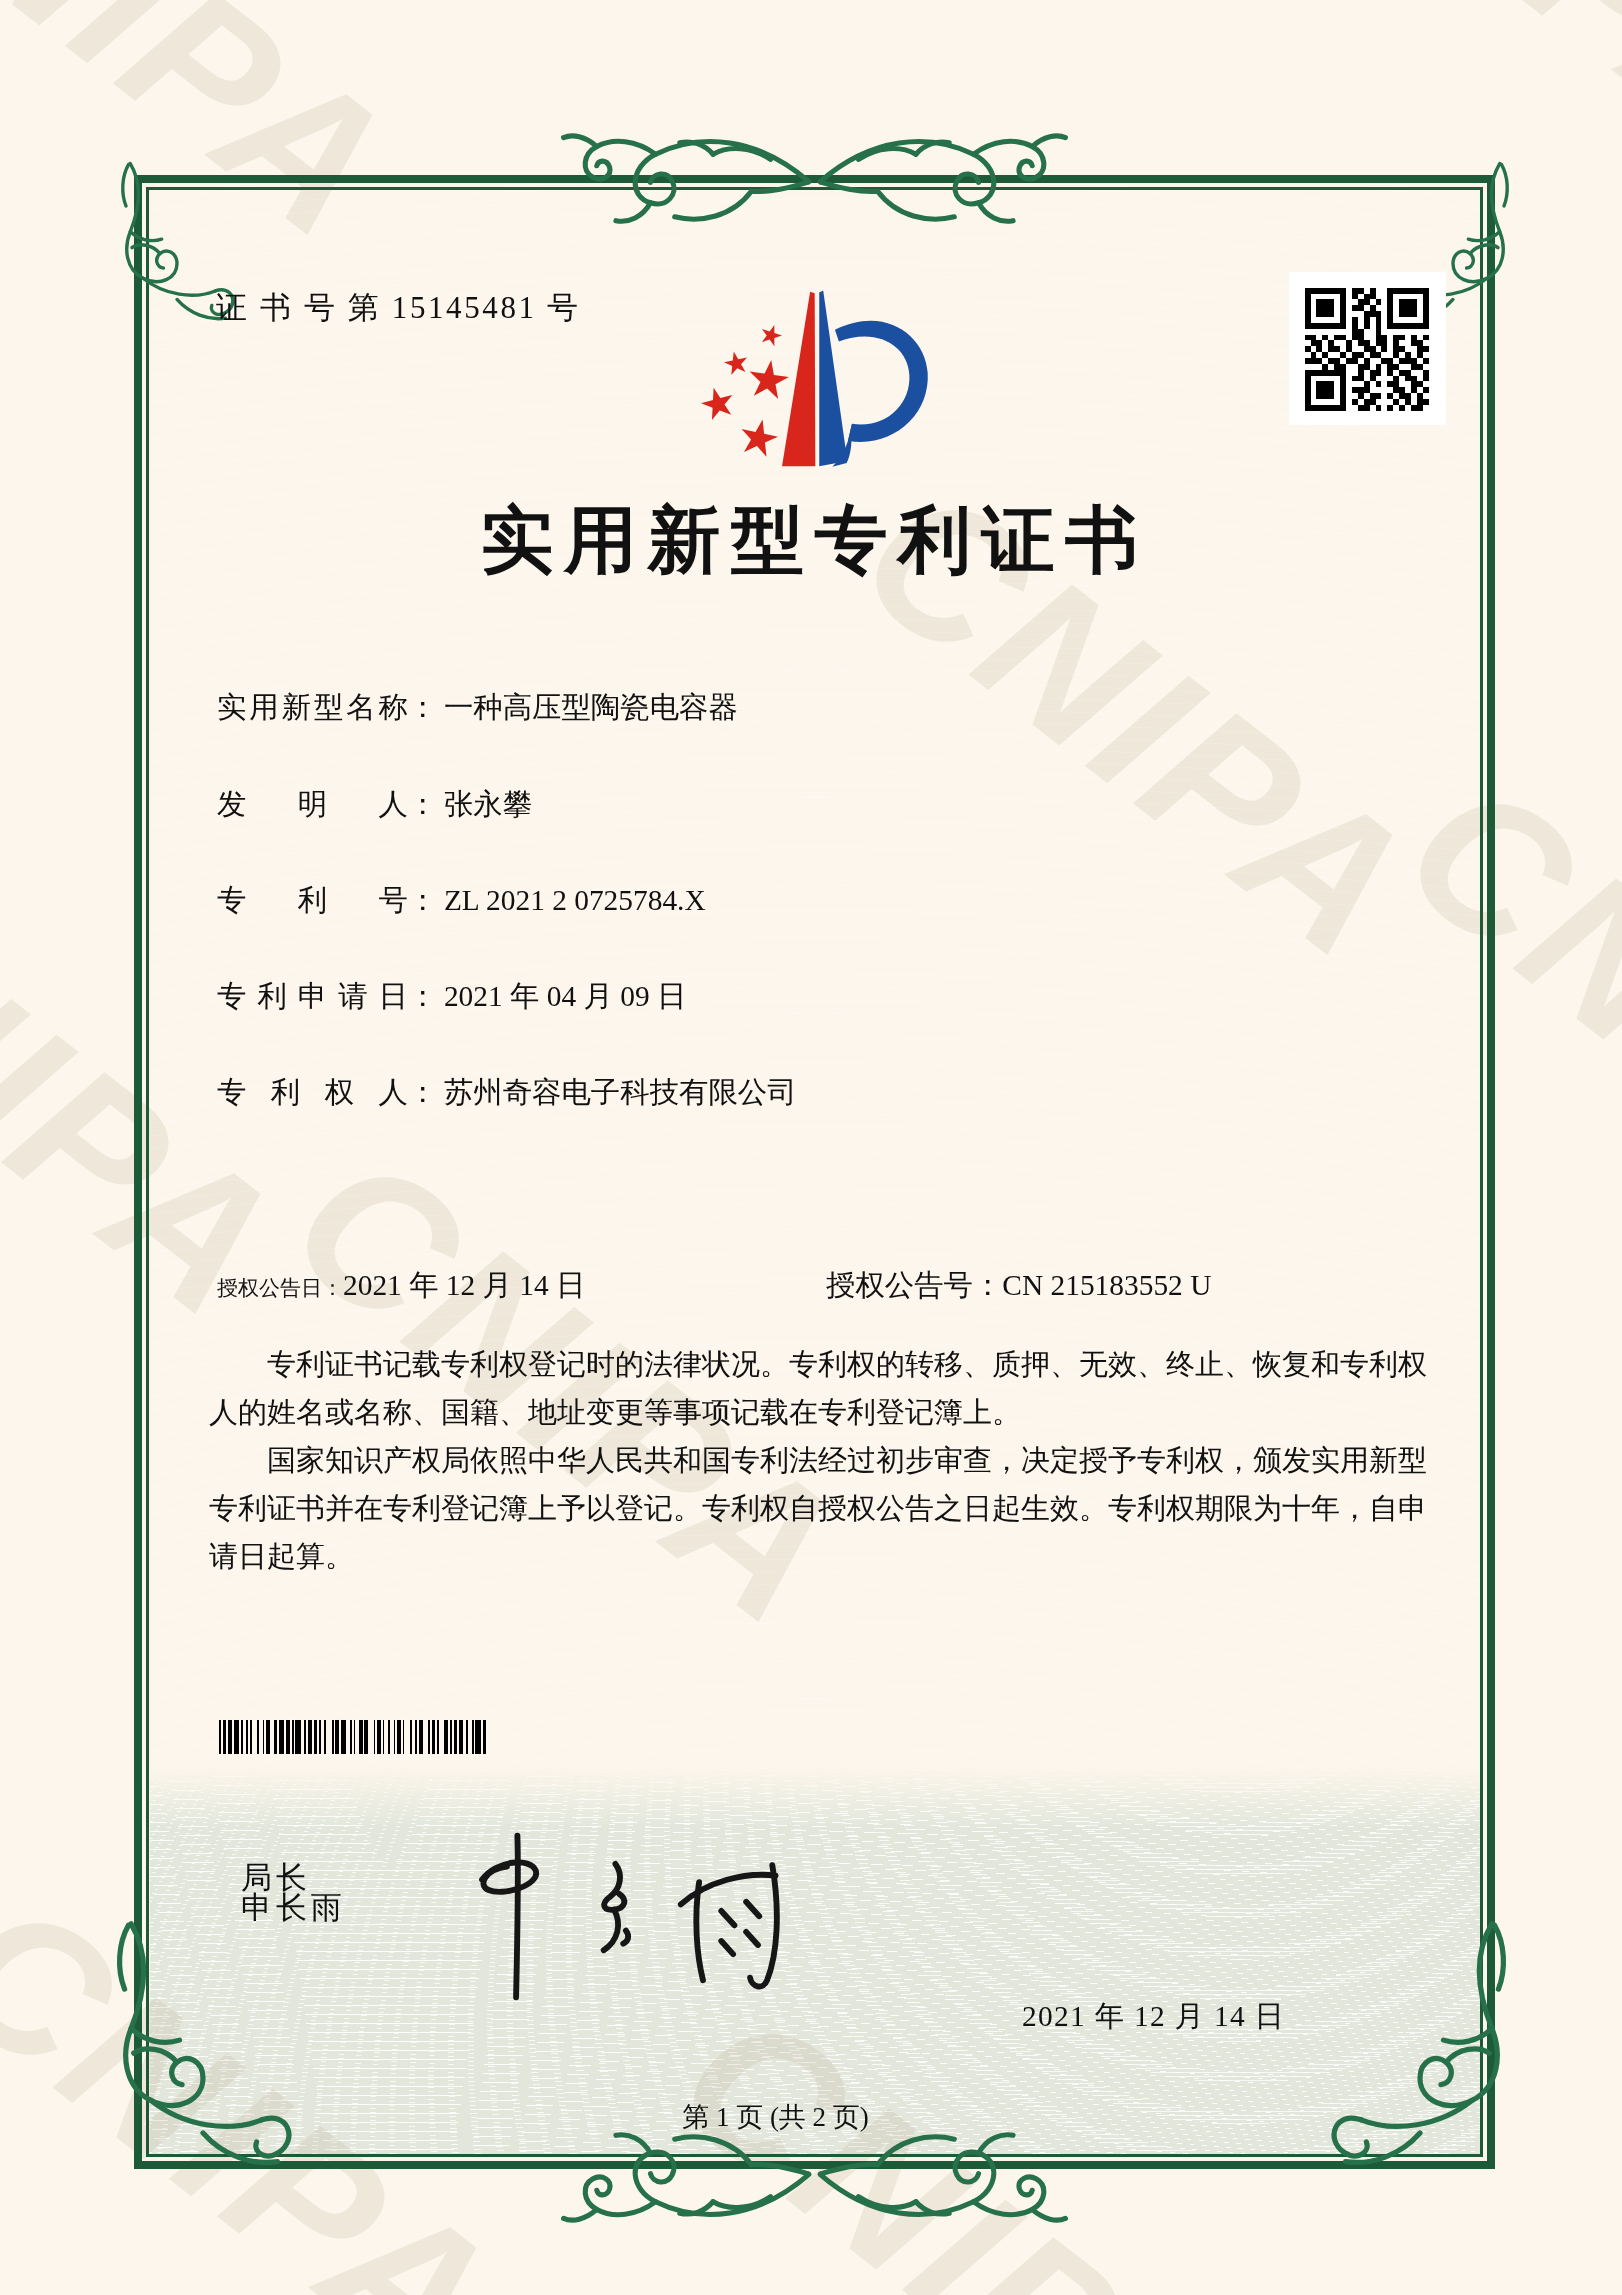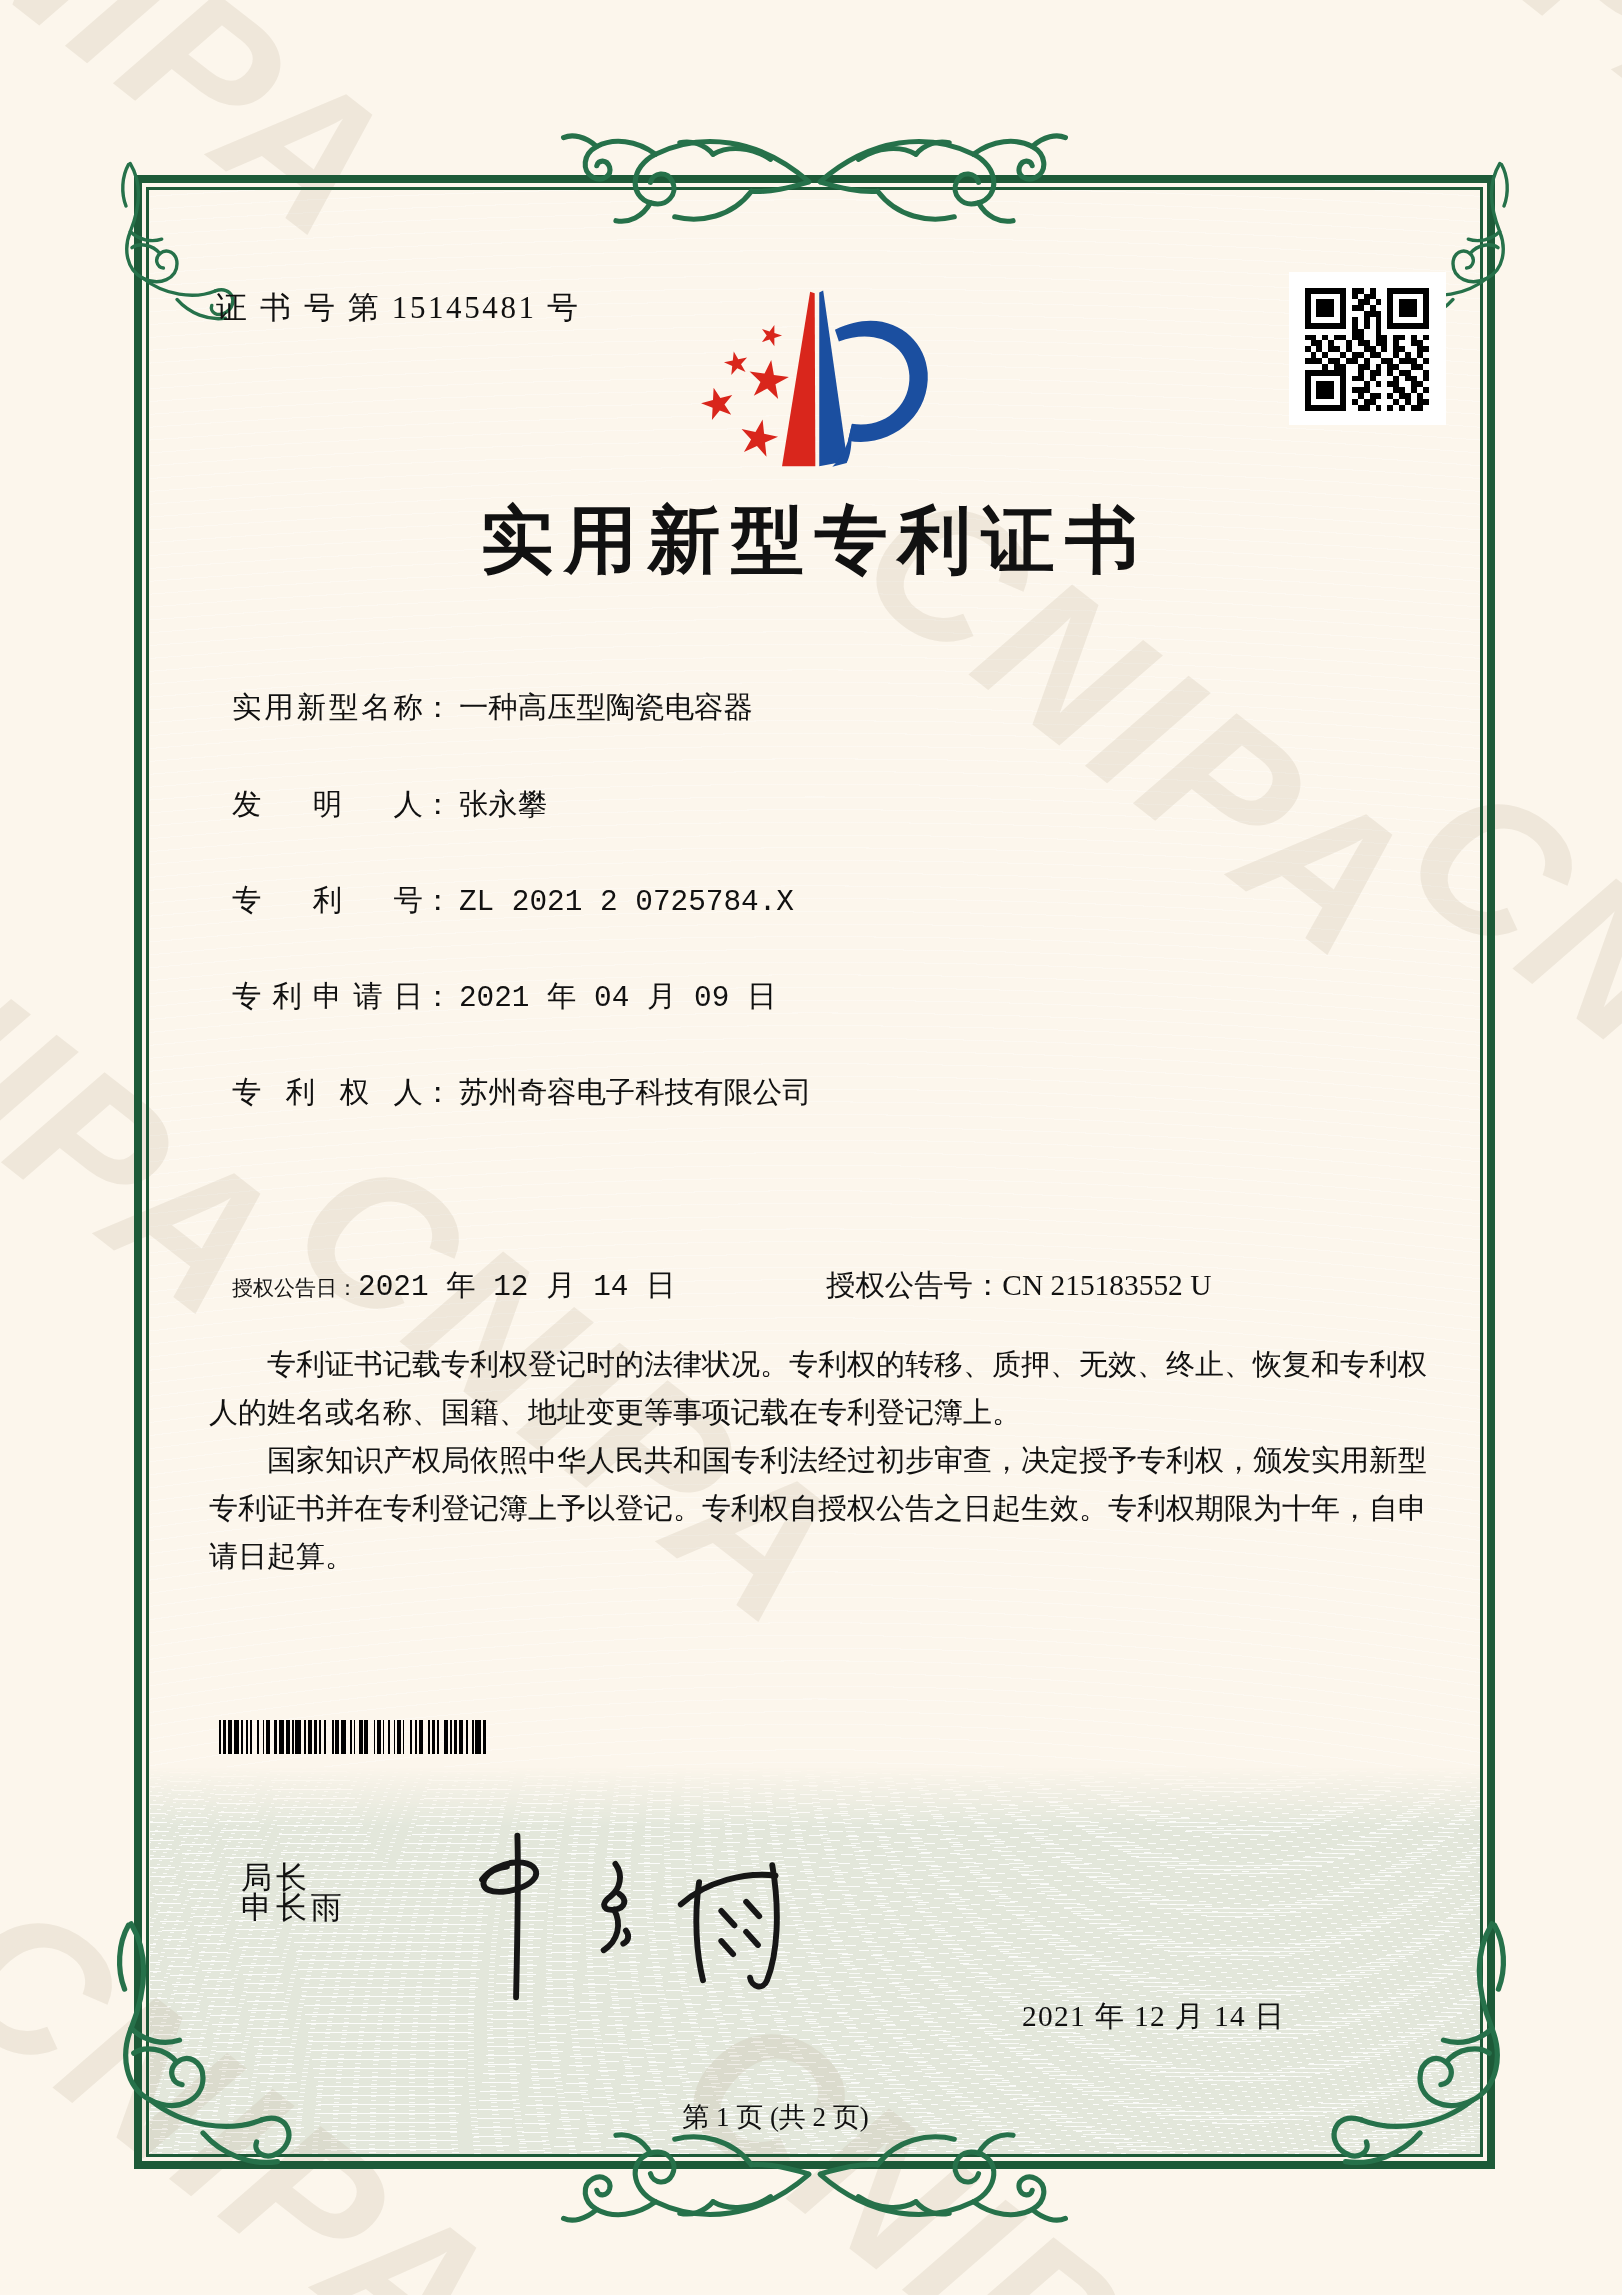--- a/index.html
+++ b/index.html
@@ -36,21 +36,21 @@
   .cert-no{left:216px;top:287px;font-size:31px;letter-spacing:2.6px;white-space:nowrap;}
   .qr-tile{left:1289px;top:272px;width:157px;height:153px;background:#fff;}
   .qr-grid{position:absolute;left:15.7px;top:15.7px;width:124px;height:123px;display:grid;
       grid-template-columns:repeat(21,1fr);grid-template-rows:repeat(21,1fr);}
   .qr-grid i{display:block;}
   .qr-grid i.f{background:#000;}
 
   .title{left:134px;top:492px;width:1361px;text-align:center;font-size:73px;font-weight:bold;
       letter-spacing:10.5px;white-space:nowrap;}
 
-  .frow{left:232px;font-size:29.4px;white-space:nowrap;font-family:Liberation Mono, monospace;}
+  .frow{left:217px;font-size:29.4px;white-space:nowrap;}
   .flabel{display:inline-block;width:191px;text-align:justify;text-align-last:justify;vertical-align:top;}
   .fvalue{margin-left:6.5px;}
   .gr-label{font-size:21px;}
 
   .bodytext{left:209px;top:1340px;width:1218px;font-size:29px;line-height:48px;
       text-align:justify;z-index:4;position:absolute;}
   .bodytext p{margin:0;text-indent:2em;}
 
   .barcode{left:219px;top:1720px;width:270px;height:34px;display:flex;z-index:4;}
   .barcode i{display:block;height:100%;}

